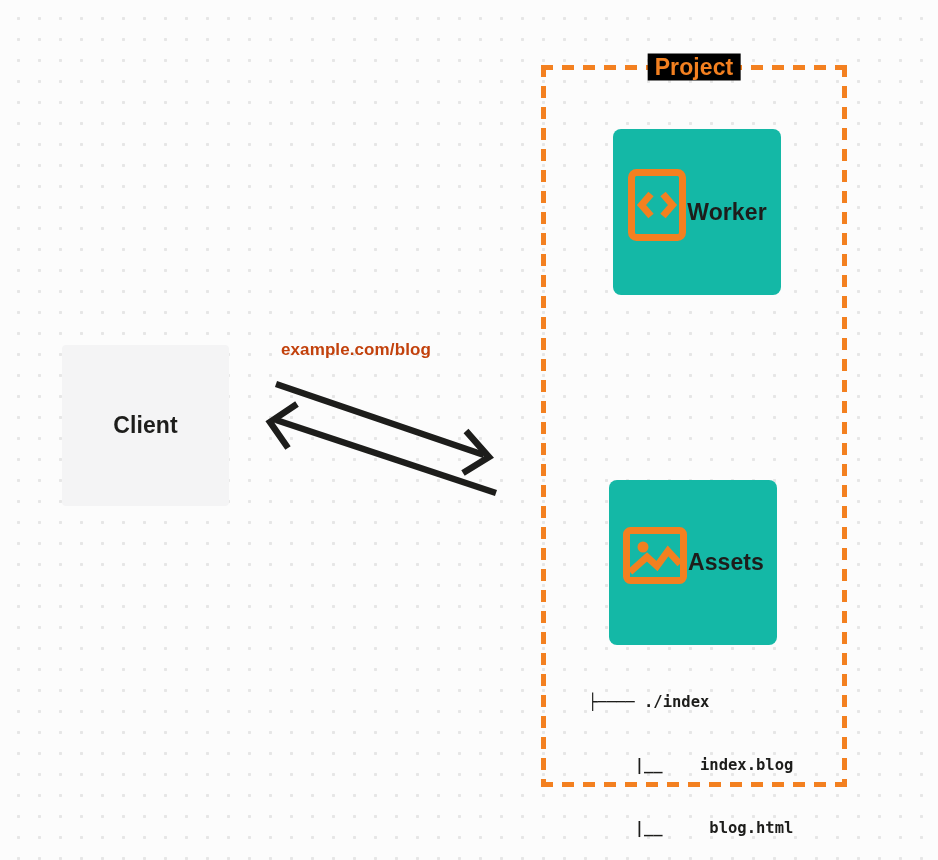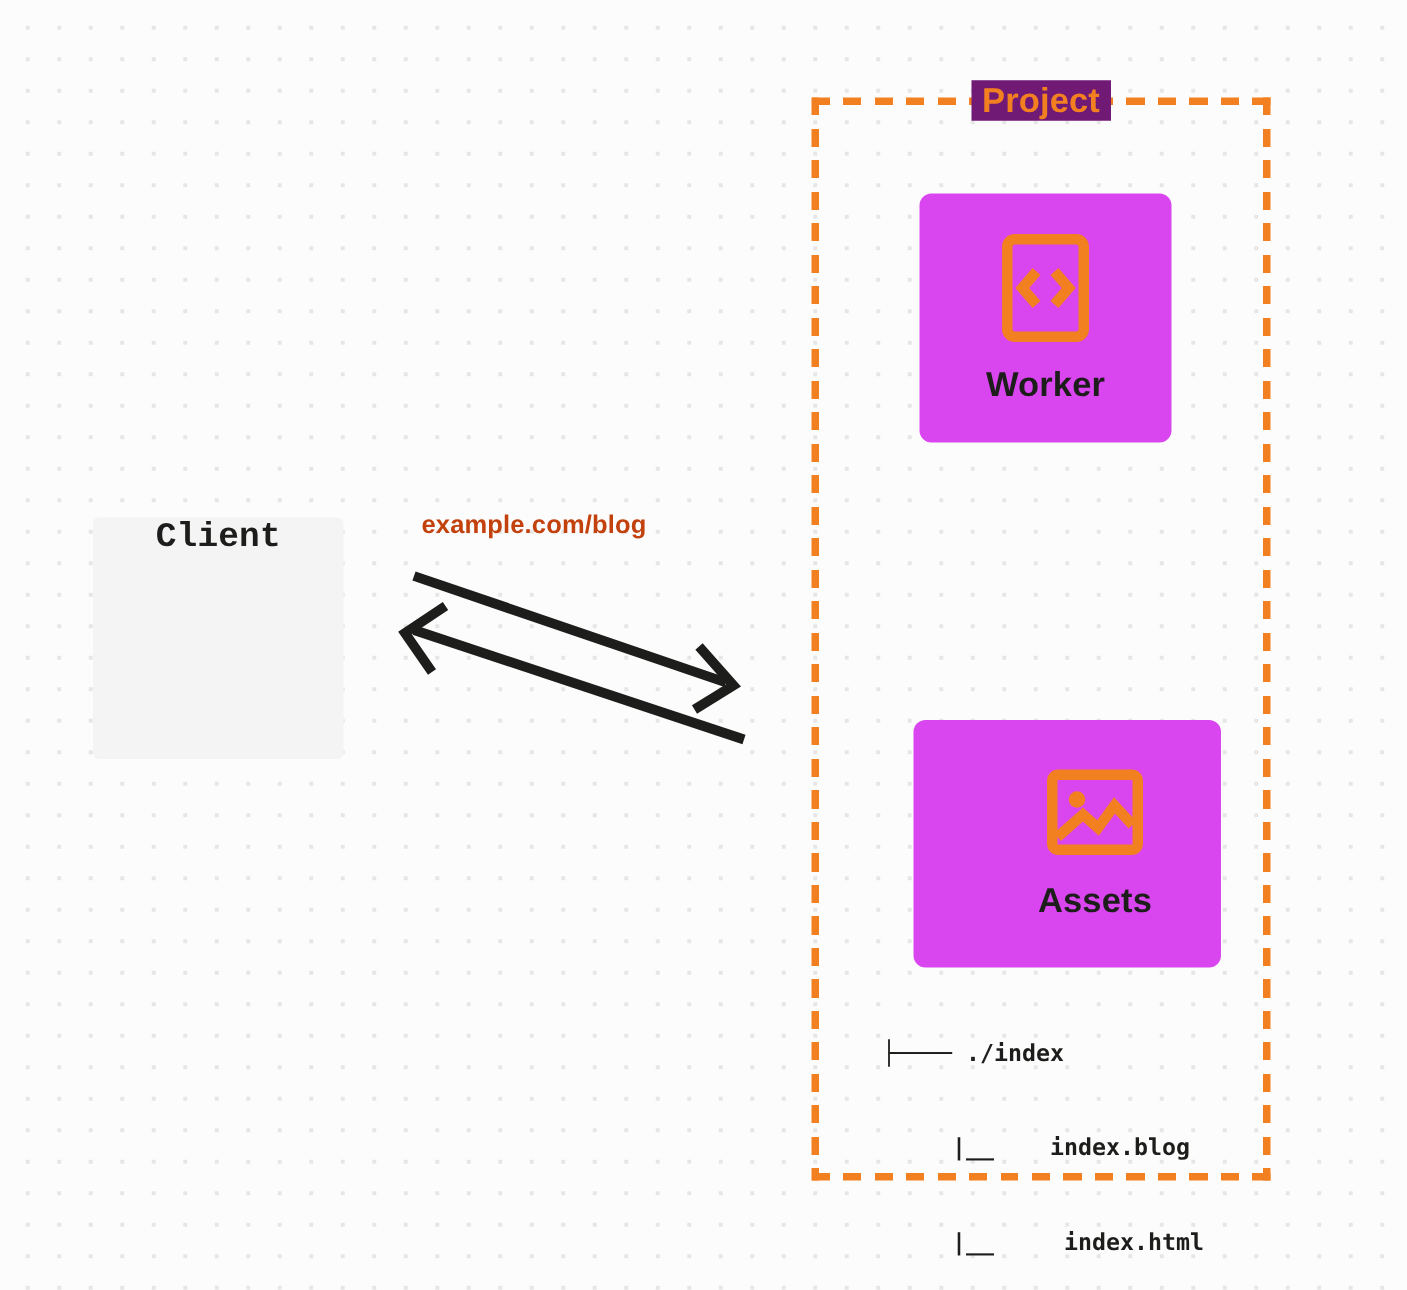--- a/index.html
+++ b/index.html
@@ -28,22 +28,22 @@
   
   #client-node {
     position: absolute;
     left: 62px;
     top: 345px;
     width: 167px;
     height: 161px;
     background: #f4f4f5;
     border-radius: 4px;
     display: flex;
+    align-items: center;
     justify-content: center;
-    font-family: Liberation Mono, monospace;
   }
   #client-label {
     font-size: 23px;
     font-weight: bold;
     color: #1d1d1b;
     letter-spacing: 0.1px;
   }
 
   
   #arrows-svg {
@@ -111,51 +111,50 @@
   #edge-top    { top: 0; }
   #edge-bottom { bottom: 0; }
   #edge-left   { left: 0; }
   #edge-right  { right: 0; }
 
   #project-title {
     position: absolute;
     left: 50%;
     top: 2px;
     transform: translate(-50%, -50%);
-    background: #701a75;
+    background: #000000;
     padding: 0 7px;
     font-size: 23px;
     font-weight: bold;
     color: #f38020;
     white-space: nowrap;
     letter-spacing: 0.1px;
   }
 
   
   .service-card {
     position: absolute;
-    background: #d946ef;
+    background: #14b8a6;
     border-radius: 8px;
     display: flex;
-    flex-direction: column;
+    flex-direction: row;
     align-items: center;
     justify-content: center;
   }
   #worker-card {
     left: 613px;
     top: 129px;
     width: 168px;
     height: 166px;
   }
   #assets-card {
     left: 609px;
     top: 480px;
     width: 168px;
     height: 165px;
-    padding-left: 37px;
   }
   .service-icon {
     display: block;
     margin-bottom: 14px;
   }
   .service-label {
     font-size: 23px;
     font-weight: bold;
     color: #1d1d1b;
     letter-spacing: 0.1px;
@@ -223,17 +222,17 @@
       <rect x="4.5" y="5.5" width="57" height="50" rx="4" ry="4" fill="none" stroke="#f38020" stroke-width="7"></rect>
       <circle cx="21" cy="22" r="5.5" fill="#f38020"></circle>
       <path d="M8 47 L25 32 L35 41 L46 26 L58 39" fill="none" stroke="#f38020" stroke-width="7" stroke-linecap="butt" stroke-linejoin="miter"></path>
     </svg>
     <span class="service-label">Assets</span>
   </div>
 
   <div id="file-tree">
     <span class="tree-line">├──── ./index</span>
     <span class="tree-line">     |__    index.blog</span>
-    <span class="tree-line">     |__     index.html</span>
+    <span class="tree-line">     |__     blog.html</span>
     
   </div>
 
 </div>
 
 </body></html>

